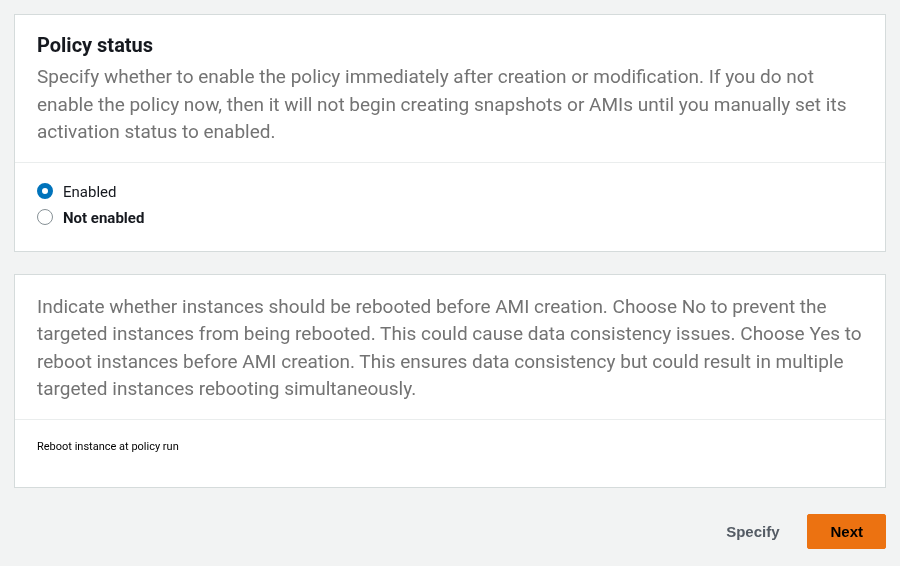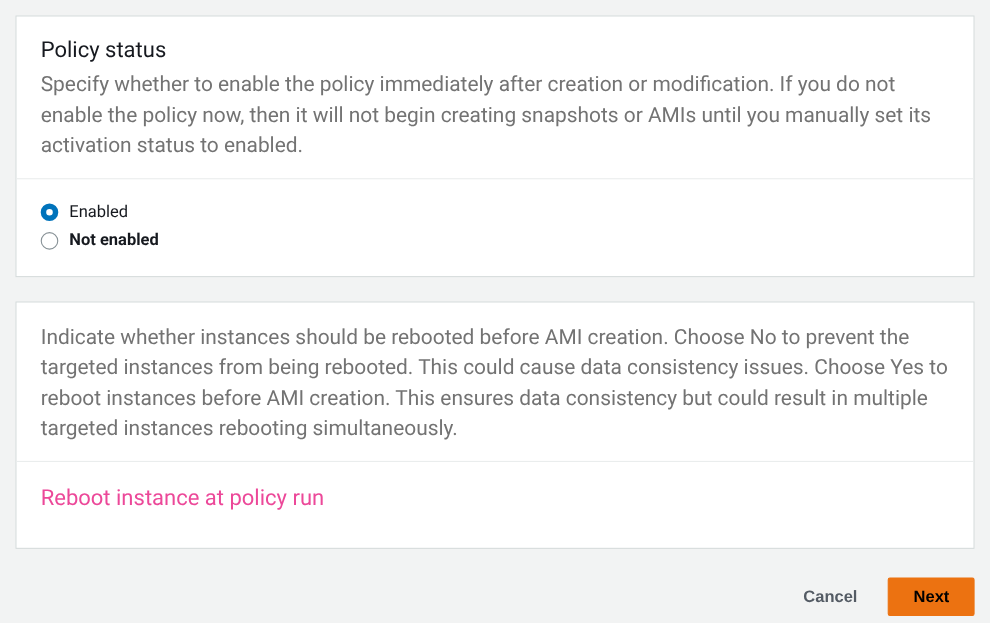--- a/index.html
+++ b/index.html
@@ -17,45 +17,45 @@
     .panel {
       background: #ffffff;
       border: 1px solid #d5dbdb;
       margin-bottom: 22px;
     }
     .panel-header {
       padding: 18px 22px 16px 22px;
     }
     .panel-title {
       font-size: 20px;
-      font-weight: 400;
+      font-weight: 700;
       color: #16191f;
       margin-bottom: 6px;
     }
     .panel-desc {
       font-size: 19px;
       line-height: 1.45;
       color: #737373;
     }
     .panel-divider {
       border: none;
       border-top: 1px solid #eaeded;
       margin: 0;
     }
     .panel-body {
       padding: 20px 22px 24px 22px;
     }
     .field-label {
-      font-size: 20px;
-      color: #ec4899;
+      font-size: 11px;
+      color: #000000;
       margin-bottom: 10px;
     }
     .radio-row {
       display: flex;
-      align-items: flex-end;
+      align-items: flex-start;
       margin-bottom: 8px;
       cursor: pointer;
     }
     .radio-row:last-child {
       margin-bottom: 0;
       font-weight: bold;
     }
     .radio-btn {
       width: 16px;
       height: 16px;
@@ -127,15 +127,15 @@
   <div class="panel-header">
     <div class="panel-desc">Indicate whether instances should be rebooted before AMI creation. Choose No to prevent the targeted instances from being rebooted. This could cause data consistency issues. Choose Yes to reboot instances before AMI creation. This ensures data consistency but could result in multiple targeted instances rebooting simultaneously.</div>
   </div>
   <hr class="panel-divider">
   <div class="panel-body">
     <div class="field-label">Reboot instance at policy run</div>
   </div>
 </div>
 
 <div class="footer">
-  <button class="btn btn-cancel">Cancel</button>
+  <button class="btn btn-cancel">Specify</button>
   <button class="btn btn-primary">Next</button>
 </div>
 
 </body></html>

